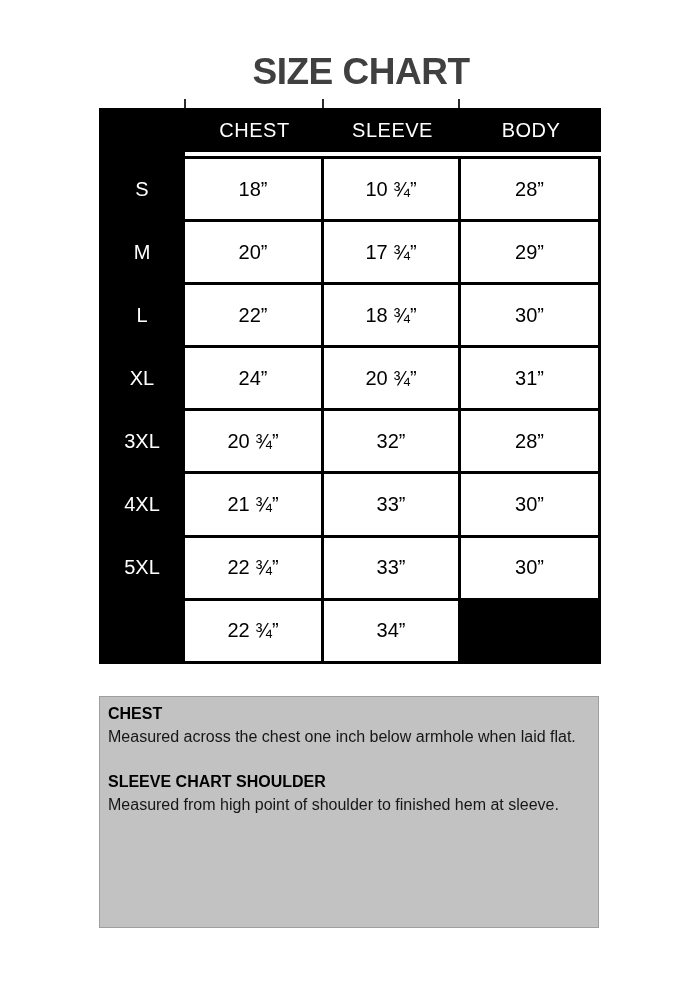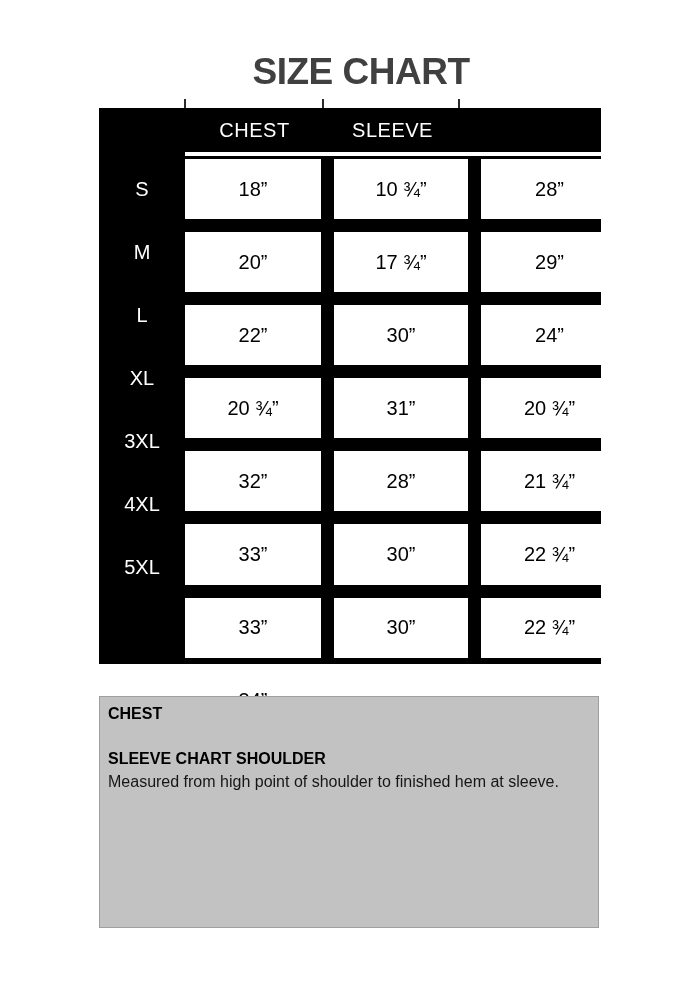--- a/index.html
+++ b/index.html
@@ -24,21 +24,21 @@
   .gap-strip{position:absolute;left:86px;top:44px;width:416px;height:4px;background:#fff;}
   .size-col{
     position:absolute;left:0;top:48px;width:86px;height:508px;
     display:grid;grid-template-rows:repeat(8,60.1px);row-gap:3px;
     padding:3px 0;box-sizing:border-box;color:#fff;font-size:20px;
   }
   .size-label{display:flex;align-items:center;justify-content:center;}
   .grid{
     position:absolute;left:86px;top:48px;width:416px;height:508px;background:#000;
     display:grid;grid-template-columns:136px 134px 137px;grid-auto-rows:60.1px;
-    gap:13px;padding:3px 3px 3px 0;box-sizing:border-box;
+    gap:3px;padding:3px 3px 3px 0;box-sizing:border-box;
   }
   .cell{background:#fff;display:flex;align-items:center;justify-content:center;font-size:20px;color:#000;}
   
   .notes{
     position:absolute;left:99px;top:696px;width:500px;height:232px;box-sizing:border-box;
     background:#c2c2c2;border:1px solid #9e9e9e;
     padding:5px 8px 0 8px;font-size:16px;line-height:23px;color:#161616;
   }
   .note + .note{margin-top:22px;}
   .note-heading{font-weight:700;color:#000;}
@@ -53,20 +53,21 @@
 
   <div class="size-table">
     <div class="notch n1"></div>
     <div class="notch n2"></div>
     <div class="notch n3"></div>
 
     <div class="header-row">
       <div class="header-cell"></div>
       <div class="header-cell">CHEST</div>
       <div class="header-cell">SLEEVE</div>
+      <div class="header-cell">BODY</div>
     </div>
 
     <div class="gap-strip"></div>
 
     <div class="size-col">
       <div class="size-label">S</div>
       <div class="size-label">M</div>
       <div class="size-label">L</div>
       <div class="size-label">XL</div>
       <div class="size-label">3XL</div>
@@ -75,20 +76,21 @@
     </div>
 
     <div class="grid">
       <div class="cell">18”</div>
       <div class="cell">10 ¾”</div>
       <div class="cell">28”</div>
       <div class="cell">20”</div>
       <div class="cell">17 ¾”</div>
       <div class="cell">29”</div>
       <div class="cell">22”</div>
+      <div class="cell">18 ¾”</div>
       <div class="cell">30”</div>
       <div class="cell">24”</div>
       <div class="cell">20 ¾”</div>
       <div class="cell">31”</div>
       <div class="cell">20 ¾”</div>
       <div class="cell">32”</div>
       <div class="cell">28”</div>
       <div class="cell">21 ¾”</div>
       <div class="cell">33”</div>
       <div class="cell">30”</div>
@@ -96,20 +98,21 @@
       <div class="cell">33”</div>
       <div class="cell">30”</div>
       <div class="cell">22 ¾”</div>
       <div class="cell">34”</div>
     </div>
   </div>
 
   <div class="notes">
     <div class="note">
       <div class="note-heading">CHEST</div>
+      <p class="note-text">Measured across the chest one inch below armhole when laid flat.</p>
     </div>
     <div class="note">
       <div class="note-heading">SLEEVE CHART SHOULDER</div>
       <p class="note-text">Measured from high point of shoulder to finished hem at sleeve.</p>
     </div>
   </div>
 
 </div>
 
 </body></html>

